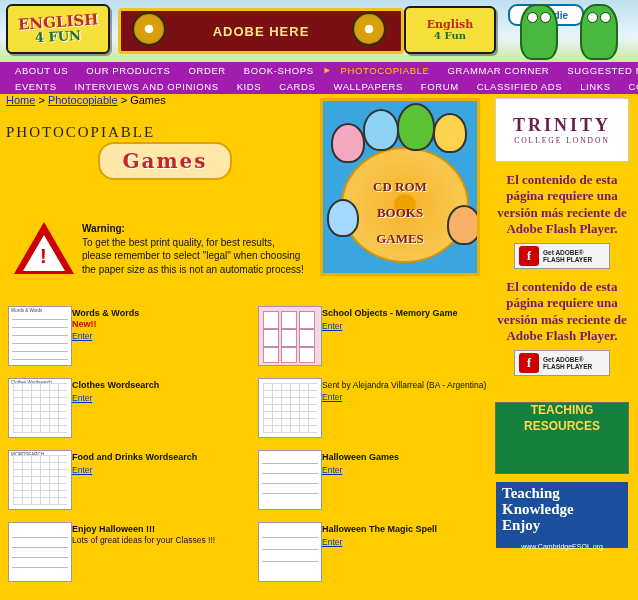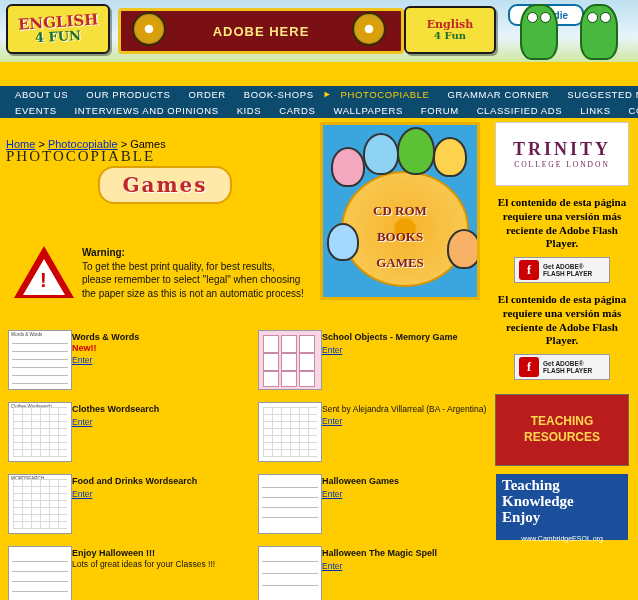--- a/index.html
+++ b/index.html
@@ -39,29 +39,29 @@
   .eddie-badge{position:absolute;left:508px;top:4px;width:72px;height:18px;
     background:#fff;border:2px solid #0a6ea8;border-radius:9px;
     display:flex;align-items:center;justify-content:center;
     font-size:10px;font-weight:bold;color:#0a6ea8;}
   .croc-a{left:520px;bottom:2px;width:34px;height:52px;
     background:#49b83f;border:2px solid #1d6b18;border-radius:40% 40% 30% 30%;position:absolute;}
   .croc-b{left:580px;bottom:2px;width:34px;height:52px;
     background:#49b83f;border:2px solid #1d6b18;border-radius:40% 40% 30% 30%;position:absolute;}
   .croc-eye{position:absolute;top:6px;width:9px;height:9px;background:#fff;border:1px solid #12460f;border-radius:50%;}
   
-  .nav{background:#0c4a6e;color:#fff;margin-top:24px;}
+  .nav{background:#a21caf;color:#fff;}
   .navrow{display:flex;align-items:center;height:16px;padding-left:6px;gap:0;}
   .navrow a{color:#fff;text-decoration:none;font-size:9.5px;letter-spacing:.6px;
     padding:0 9px;white-space:nowrap;}
   .navrow a.active{color:#ffcc00;}
   .arrow{color:#ffcc00;font-size:9px;}
   
   .page{position:relative;width:638px;height:522px;background:#FFCC00;}
-  .breadcrumb{position:absolute;left:6px;top:20px;font-size:11px;}
+  .breadcrumb{position:absolute;left:6px;top:0;font-size:11px;}
   .breadcrumb a{color:#0033cc;text-decoration:underline;}
   .ph-title{position:absolute;left:6px;top:30px;font-size:15px;letter-spacing:2px;color:#222;
     font-family:"Liberation Serif",serif;}
   .games-badge{position:absolute;left:98px;top:48px;width:130px;height:34px;
     background:#ffe9a8;border:2px solid #e0a000;border-radius:16px;
     display:flex;align-items:center;justify-content:center;}
   .games-badge span{font-family:"DejaVu Serif",serif;font-weight:bold;font-size:20px;color:#c0272d;
     letter-spacing:2px;text-shadow:1px 1px 0 #fff;}
   .intro{position:absolute;left:6px;top:92px;width:300px;font-size:10.5px;line-height:1.35;color:#111;}
   
@@ -85,30 +85,30 @@
   .cdbox .t1{top:78px;font-size:13px;}
   .cdbox .t2{top:104px;font-size:13px;}
   .cdbox .t3{top:130px;font-size:13px;}
   .kid{position:absolute;border-radius:50% 50% 45% 45%;border:2px solid #333;}
   
   .rail{position:absolute;left:492px;top:4px;width:140px;}
   .trinity{background:#fff;border:1px solid #ccc;width:132px;height:62px;margin:0 auto;
     display:flex;flex-direction:column;align-items:center;justify-content:center;}
   .trinity .t1{font-family:"Liberation Serif",serif;font-size:18px;letter-spacing:3px;color:#6b1d4e;font-weight:bold;}
   .trinity .t2{font-family:"Liberation Serif",serif;font-size:7.5px;letter-spacing:2px;color:#6b1d4e;}
-  .flashmsg{font-family:"Liberation Serif",serif;font-weight:bold;font-size:11px;
-    text-align:center;line-height:1.25;color:#000000;margin:10px 4px 6px;}
+  .flashmsg{font-family:"Liberation Serif",serif;font-weight:bold;font-size:13px;
+    text-align:center;line-height:1.25;color:#701a75;margin:10px 4px 6px;}
   .getflash{width:96px;height:26px;margin:0 auto;background:#f4f4f4;border:1px solid #999;
     display:flex;align-items:center;gap:4px;padding:0 4px;box-sizing:border-box;}
   .getflash .fbox{width:20px;height:20px;background:#cc0000;border-radius:3px;
     display:flex;align-items:center;justify-content:center;color:#fff;font-weight:bold;font-size:12px;
     font-family:"Liberation Serif",serif;}
   .getflash .ftxt{font-size:6.5px;line-height:1.15;font-weight:bold;color:#222;}
-  .teachres{width:132px;height:70px;margin:14px auto 0;background:#b91c1c;border:1px solid #6d6d59;
-    display:flex;align-items:center;justify-content:center;text-align:center;}
+  .teachres{width:132px;height:70px;margin:26px auto 0;background:#15803d;border:1px solid #6d6d59;
+    display:flex;justify-content:center;text-align:center;}
   .teachres span{color:#ffd84d;font-weight:bold;font-size:12px;line-height:1.3;}
   .tkt{width:132px;height:66px;margin:8px auto 0;background:#1b4f9c;color:#fff;
     padding:4px 6px;box-sizing:border-box;}
   .tkt .k1{font-weight:bold;font-size:15px;line-height:1.05;font-family:"Liberation Serif",serif;}
   .tkt .k2{font-size:7px;text-align:center;margin-top:10px;color:#ffe;}
   
   .col{position:absolute;top:212px;width:300px;}
   .colL{left:8px;}
   .colR{left:258px;width:230px;}
   .ln{position:absolute;left:3px;right:3px;height:1px;background:#bbb;}

